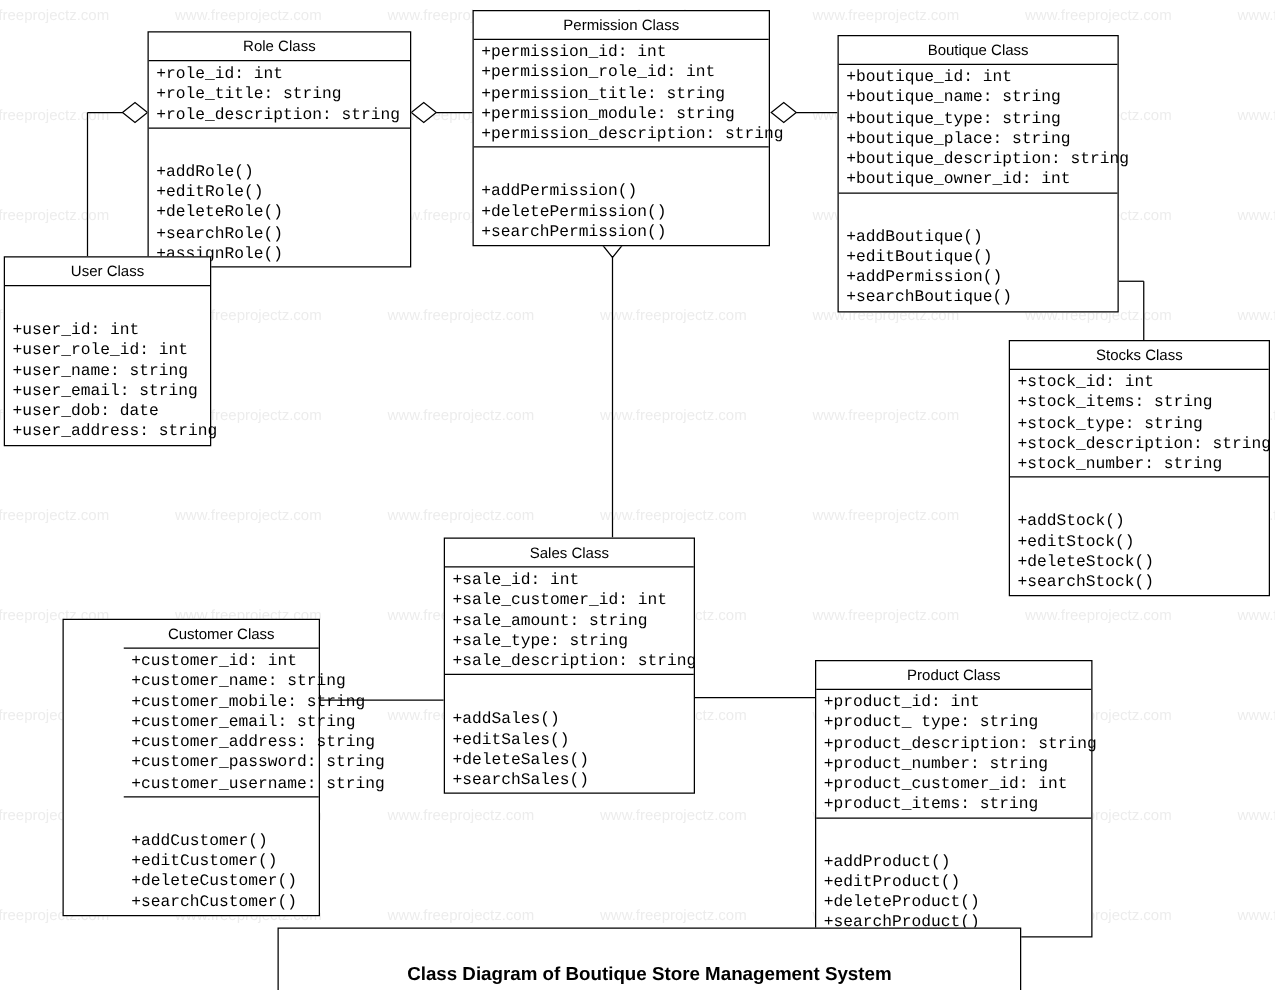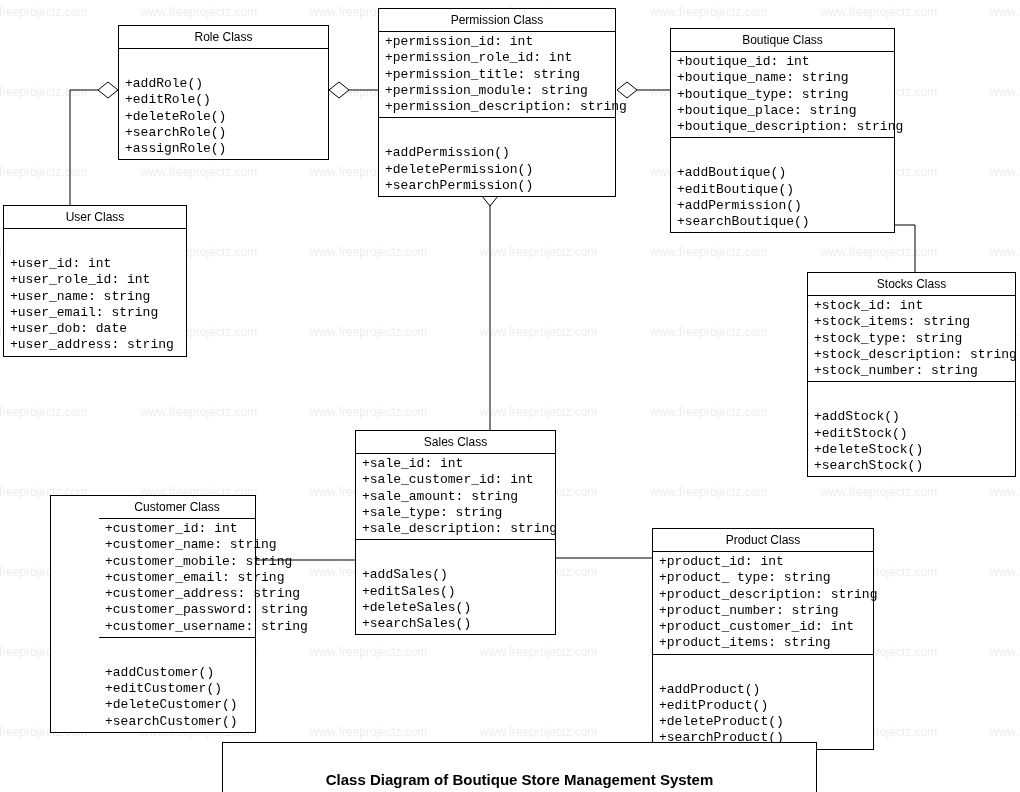--- a/index.html
+++ b/index.html
@@ -150,20 +150,25 @@
   <line x1="915" y1="225" x2="915" y2="272" stroke="#000"></line>
 
   <line x1="355" y1="560" x2="256" y2="560" stroke="#000"></line>
 
   <line x1="556" y1="558" x2="652" y2="558" stroke="#000"></line>
 </svg>
 
 <div class="class-box" style="left:118px; top:25px; width:211px;">
   <div class="class-title">Role Class</div>
   <div class="section">
+        <div class="row">+role_id: int</div>
+        <div class="row">+role_title: string</div>
+        <div class="row">+role_description: string</div>
+      </div>
+  <div class="section">
         <div class="row">+addRole()</div>
         <div class="row">+editRole()</div>
         <div class="row">+deleteRole()</div>
         <div class="row">+searchRole()</div>
         <div class="row">+assignRole()</div>
       </div>
 </div>
 
 <div class="class-box" style="left:378px; top:8px; width:238px;">
   <div class="class-title">Permission Class</div>
@@ -182,30 +187,31 @@
 </div>
 
 <div class="class-box" style="left:670px; top:28px; width:225px;">
   <div class="class-title">Boutique Class</div>
   <div class="section">
         <div class="row">+boutique_id: int</div>
         <div class="row">+boutique_name: string</div>
         <div class="row">+boutique_type: string</div>
         <div class="row">+boutique_place: string</div>
         <div class="row">+boutique_description: string</div>
+        <div class="row">+boutique_owner_id: int</div>
       </div>
   <div class="section">
         <div class="row">+addBoutique()</div>
         <div class="row">+editBoutique()</div>
         <div class="row">+addPermission()</div>
         <div class="row">+searchBoutique()</div>
       </div>
 </div>
 
-<div class="class-box" style="left:3px; top:205px; width:184px;">
+<div class="class-box" style="left:3px; top:205px; width:166px;">
   <div class="class-title">User Class</div>
   <div class="section">
         <div class="row">+user_id: int</div>
         <div class="row">+user_role_id: int</div>
         <div class="row">+user_name: string</div>
         <div class="row">+user_email: string</div>
         <div class="row">+user_dob: date</div>
         <div class="row">+user_address: string</div>
       </div>
 </div>

